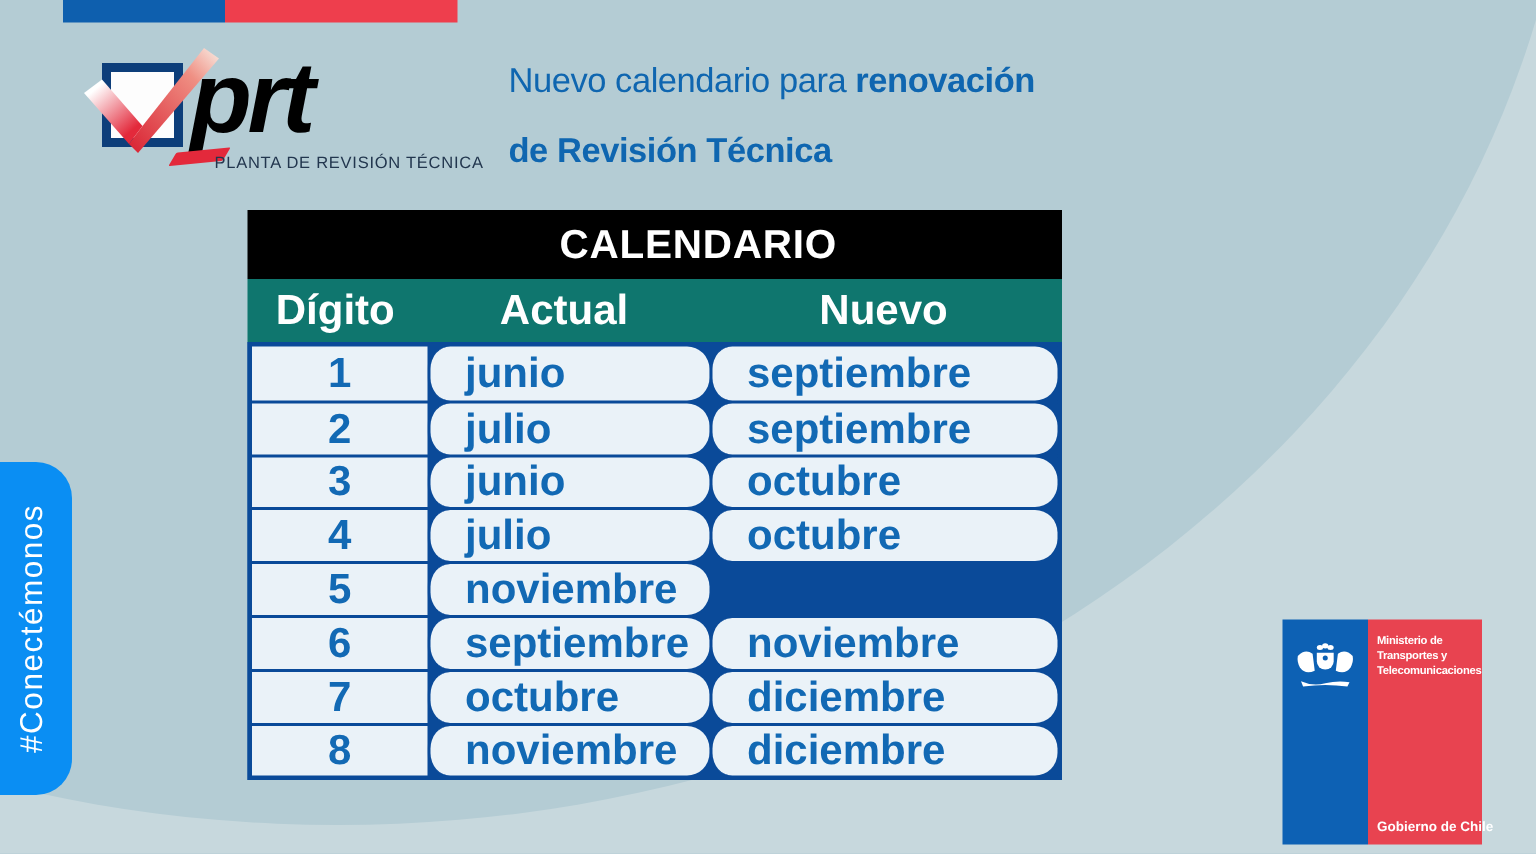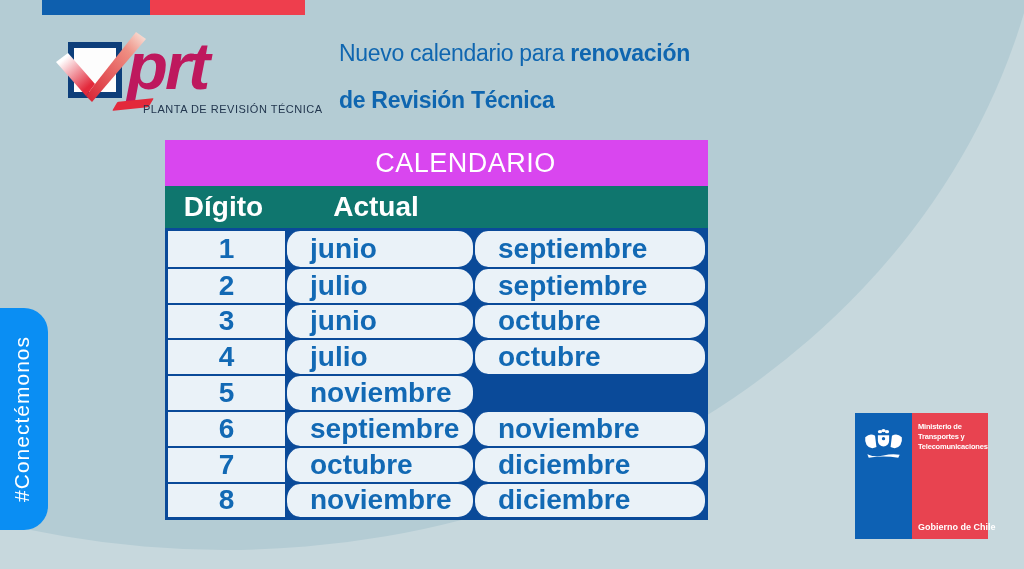--- a/index.html
+++ b/index.html
@@ -14,58 +14,58 @@
   .flag-bar { position:absolute; left:42px; top:0; height:15px; width:263px; display:flex; }
   .flag-blue { width:108px; height:100%; background:#0e5fae; }
   .flag-red  { flex:1; height:100%; background:#ee3e4d; }
 
   
   .prt-logo { position:absolute; left:0; top:0; width:330px; height:140px; }
   .check-box { position:absolute; left:68px; top:42px; width:54px; height:56px;
                background:#fdfdfd; border:6px solid #0d3e7a; }
   .check-svg { position:absolute; left:48px; top:26px; width:104px; height:80px; }
   .brand { position:absolute; left:127px; top:32px; font-size:67px; font-weight:700;
-           font-style:italic; letter-spacing:-3px; color:#be185d; line-height:1; }
+           font-style:italic; letter-spacing:-3px; color:#000000; line-height:1; }
   .swash { position:absolute; left:116px; top:100px; width:34px; height:9px;
            background:#e3293b; transform:skewX(-35deg) rotate(-6deg); border-radius:1px; }
   .tagline { position:absolute; left:143px; top:103px; font-size:11px; letter-spacing:0.5px;
              color:#22364e; font-weight:400; white-space:nowrap; }
 
   
   .title { position:absolute; left:339px; top:30px; width:640px; font-size:23px;
            line-height:47px; color:#0f66b0; letter-spacing:-0.3px; }
   .title .bold { font-weight:700; }
 
   
   .pill { position:absolute; left:-28px; top:308px; width:76px; height:222px;
           background:#0a8ef3; border-radius:24px; display:flex; align-items:center;
           justify-content:center; padding-left:24px; }
   .pill span { writing-mode:vertical-rl; transform:rotate(180deg); color:#ffffff;
                font-size:21px; letter-spacing:1px; font-weight:400; }
 
   
   .cal { position:absolute; left:165px; top:140px; width:543px; }
-  .cal-title { height:46px; background:#d946ef; color:#fff; display:flex; align-items:center;
-               justify-content:center; font-size:27px; font-weight:400; letter-spacing:0.5px;
+  .cal-title { height:46px; background:#000000; color:#fff; display:flex; align-items:center;
+               justify-content:center; font-size:27px; font-weight:700; letter-spacing:0.5px;
                padding-left:58px; }
   .cal-head { height:42px; background:#0f766e; display:grid;
               grid-template-columns:117px 188px 1fr; }
   .cal-head span { display:flex; align-items:center; justify-content:center; color:#fff;
                    font-size:28px; font-weight:700; }
   .cal-body { border:3px solid #0a4a99; background:#0a4a99; }
   .trow { display:grid; grid-template-columns:117px 188px 1fr; height:35.8px; }
   .trow + .trow { border-top:2.5px solid #0a4a99; }
   .tcell { background:#eaf2f8; display:flex; align-items:center; color:#1269b4;
            font-size:28px; font-weight:700; }
   .tcell + .tcell { border-left:2.5px solid #0a4a99;border-radius:15px; }
   .tcell.digit { justify-content:center; }
   .tcell.month { padding-left:23px; }
 
   
-  .gov { position:absolute; left:855px; top:413px; width:133px; height:126px; display:flex; }
+  .gov { position:absolute; left:855px; top:413px; width:133px; height:150px; display:flex; }
   .gov-blue { width:57px; background:#0d61b4; position:relative; }
   .gov-red  { flex:1; background:#e84350; position:relative; }
   .gov-crest { position:absolute; left:6px; top:14px; width:45px; height:36px; }
   .gov-ministry { position:absolute; left:6px; top:9px; right:3px; color:#fff;
                   font-size:7.5px; font-weight:700; line-height:10px; letter-spacing:-0.2px; }
   .gov-country { position:absolute; left:6px; bottom:7px; color:#fff; font-size:9px;
                  font-weight:700; white-space:nowrap; }
 </style>
 </head>
 <body>
@@ -107,20 +107,21 @@
 
 <div class="pill">
   <span>#Conectémonos</span>
 </div>
 
 <div class="cal">
   <div class="cal-title">CALENDARIO</div>
   <div class="cal-head">
     <span>Dígito</span>
     <span>Actual</span>
+    <span>Nuevo</span>
   </div>
   <div class="cal-body">
     <div class="trow">
       <div class="tcell digit">1</div>
       <div class="tcell month">junio</div>
       <div class="tcell month">septiembre</div>
     </div>
     <div class="trow">
       <div class="tcell digit">2</div>
       <div class="tcell month">julio</div>

